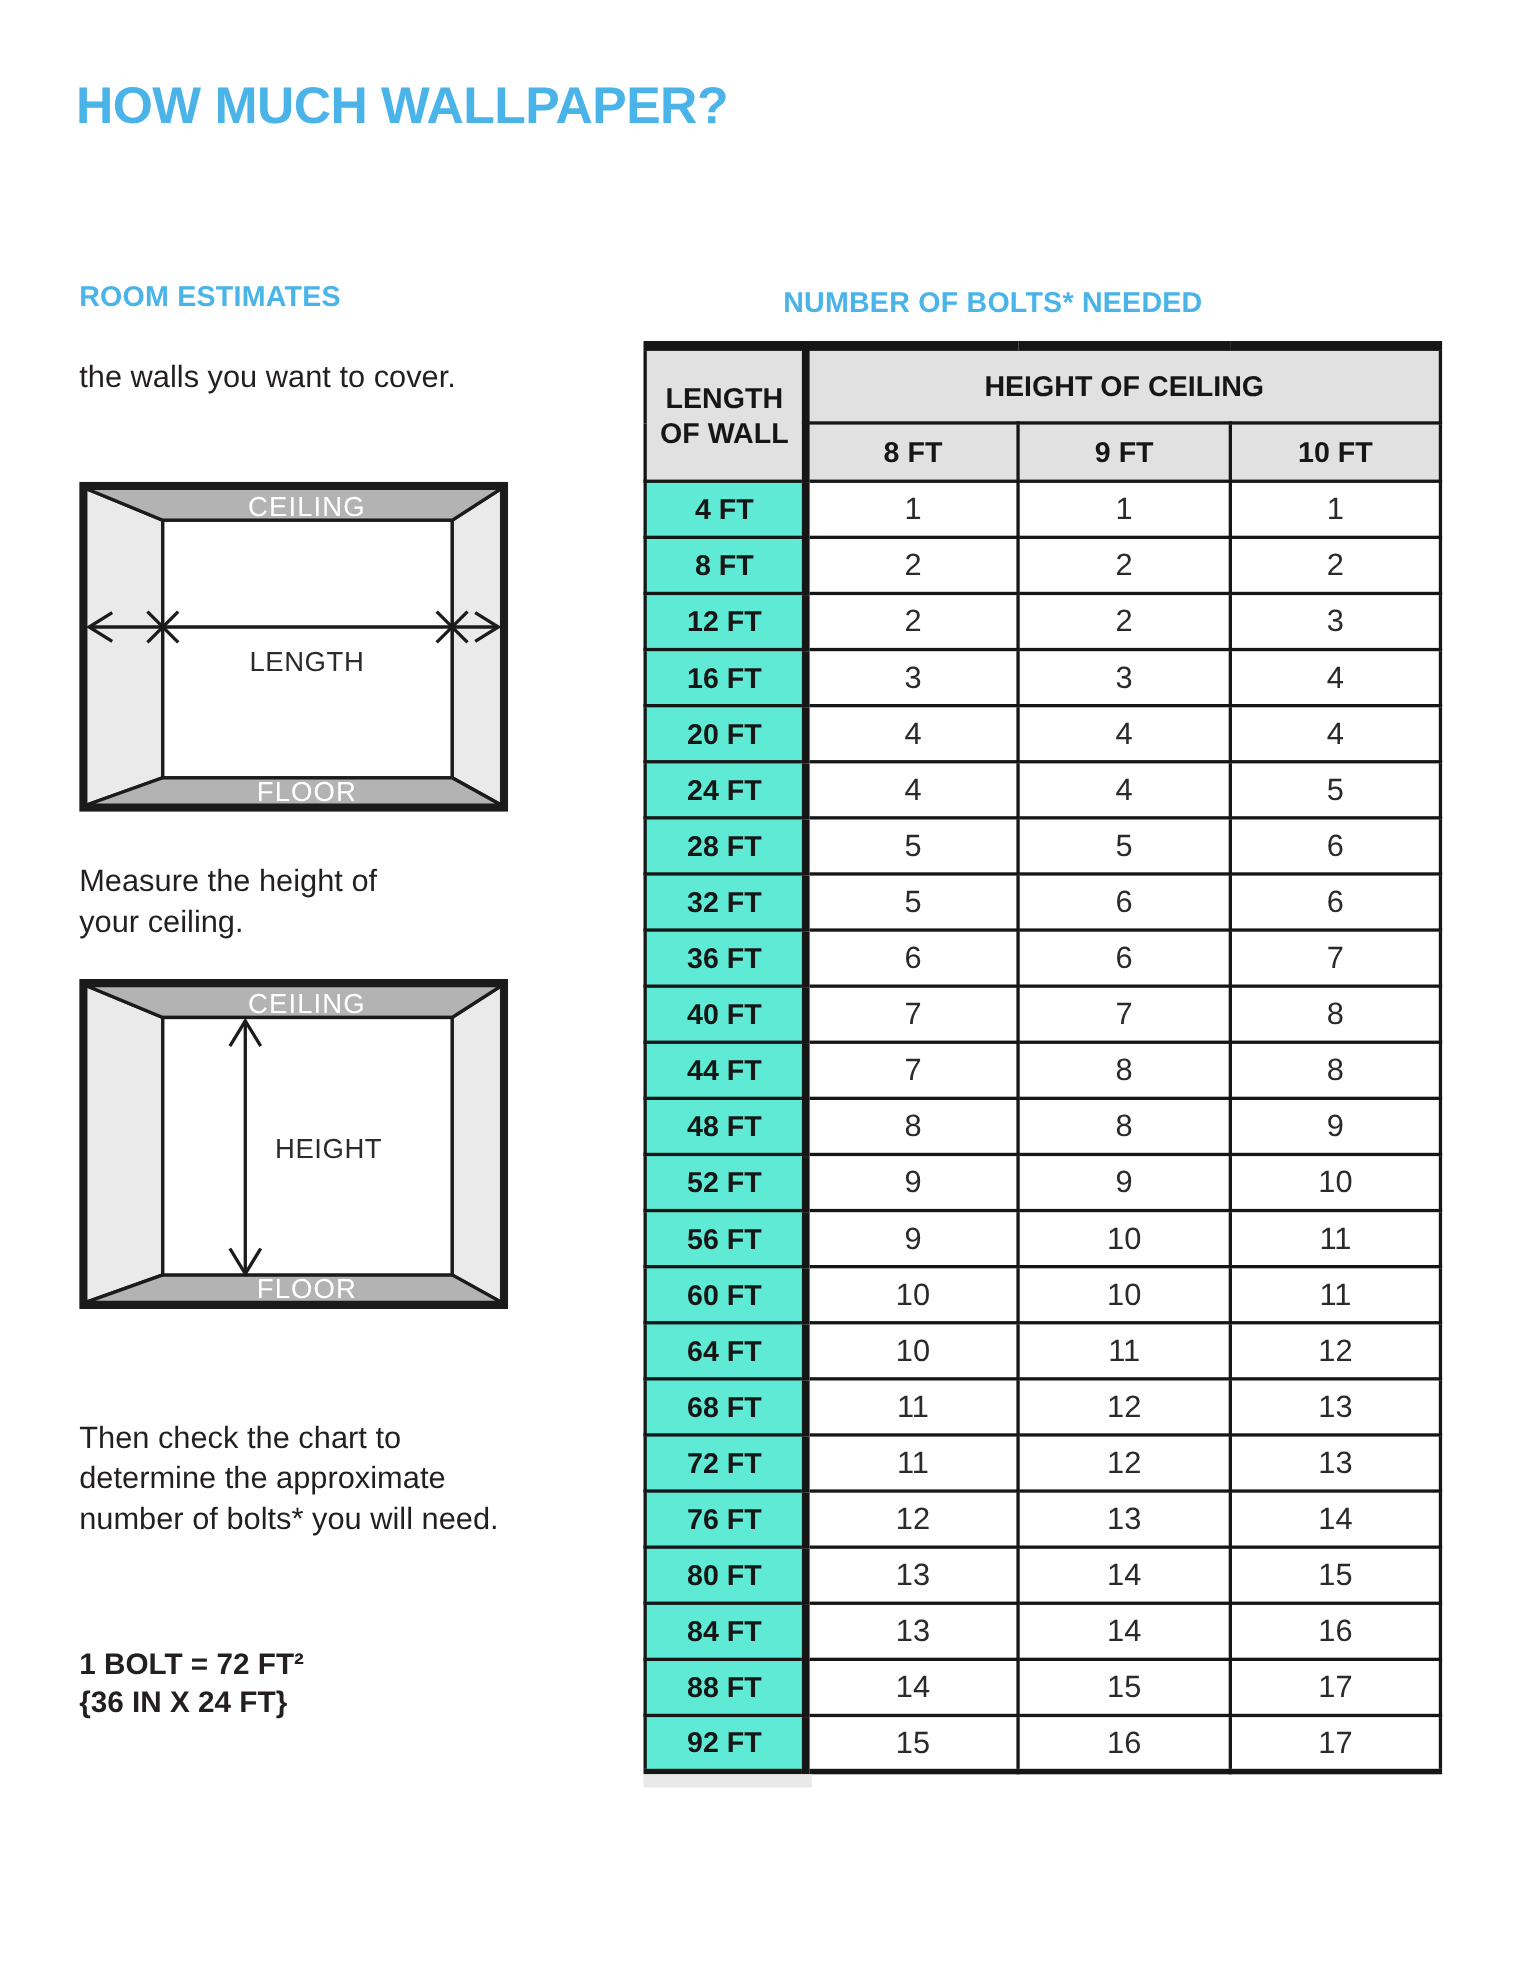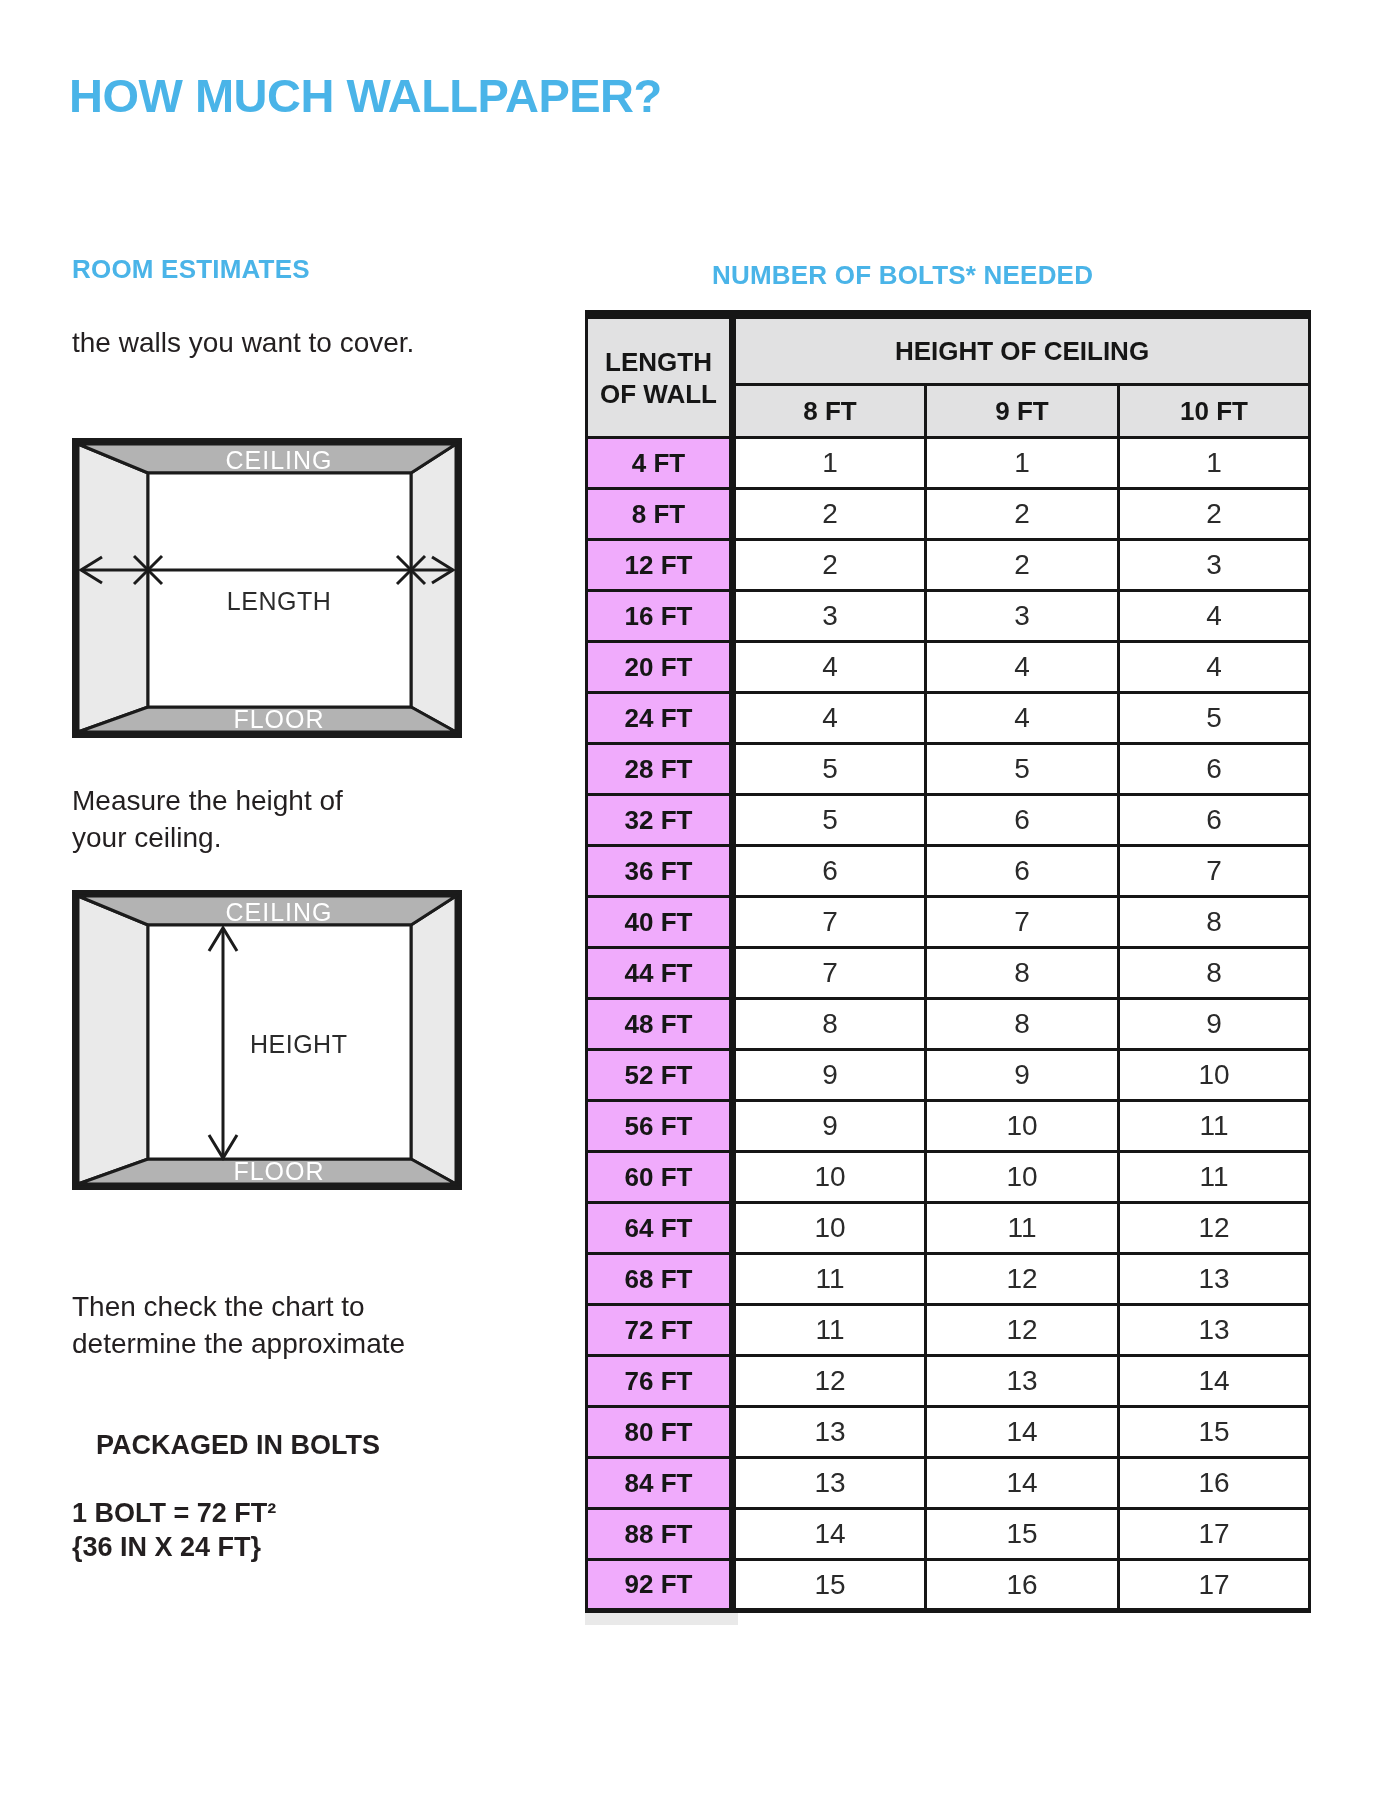--- a/index.html
+++ b/index.html
@@ -47,21 +47,21 @@
   table.bolts-table col.c4{width:191px;}
   table.bolts-table th,table.bolts-table td{
     border:3px solid #161616;text-align:center;vertical-align:middle;padding:0;
   }
   table.bolts-table thead th{background:#e1e1e2;font-size:26px;font-weight:bold;color:#161616;}
   table.bolts-table .len-head{border-right-width:7px;line-height:32px;}
   table.bolts-table tr.hdr1{height:70px;}
   table.bolts-table tr.hdr2{height:53px;}
   table.bolts-table tbody tr{height:51px;}
   table.bolts-table tbody th{
-    background:#f0abfc;font-size:26px;font-weight:bold;color:#161616;border-right-width:7px;
+    background:#5eead4;font-size:26px;font-weight:bold;color:#161616;border-right-width:7px;
   }
   table.bolts-table tbody td{background:#ffffff;font-size:28px;font-weight:normal;color:#2a2a2a;}
   .table-tail{width:153px;height:12px;background:#e9e9e9;}
 </style>
 </head>
 <body>
 
 <div class="abs page-title" style="color: rgb(74, 180, 232);">HOW MUCH WALLPAPER?</div>
 
 <div class="abs section-heading room-heading" style="color: rgb(74, 180, 232);">ROOM ESTIMATES</div>
@@ -109,24 +109,24 @@
     <line x1="151" y1="38" x2="151" y2="268"></line>
     <polyline points="137,61 151,38 165,61"></polyline>
     <polyline points="137,245 151,268 165,245"></polyline>
   </g>
   <text x="178" y="163" class="dim-label">HEIGHT</text>
 </svg>
 
 <div class="abs body-text para3">
   <div>Then check the chart to</div>
   <div>determine the approximate</div>
+  <div>number of bolts* you will need.</div>
 </div>
 
 <div class="abs footnote">
-  <div class="fn-indent">PACKAGED IN BOLTS</div>
 </div>
 
 <div class="abs bolt-spec">
   <div>1 BOLT = 72 FT²</div>
   <div>{36 IN X 24 FT}</div>
 </div>
 
 <div class="abs section-heading table-heading" style="color: rgb(74, 180, 232);">NUMBER OF BOLTS* NEEDED</div>
 
 <div class="abs table-wrap">

